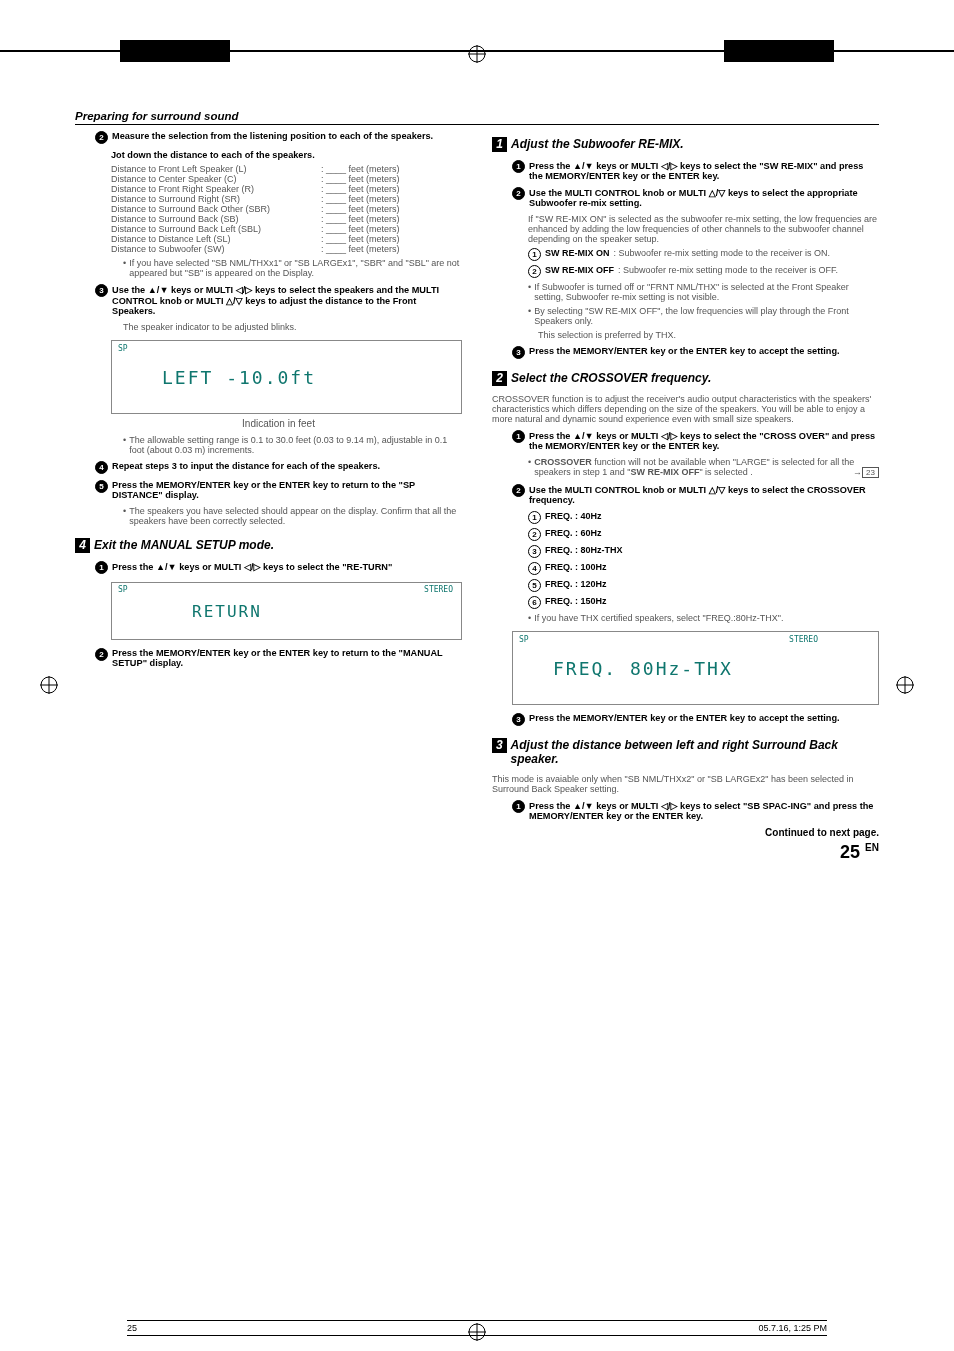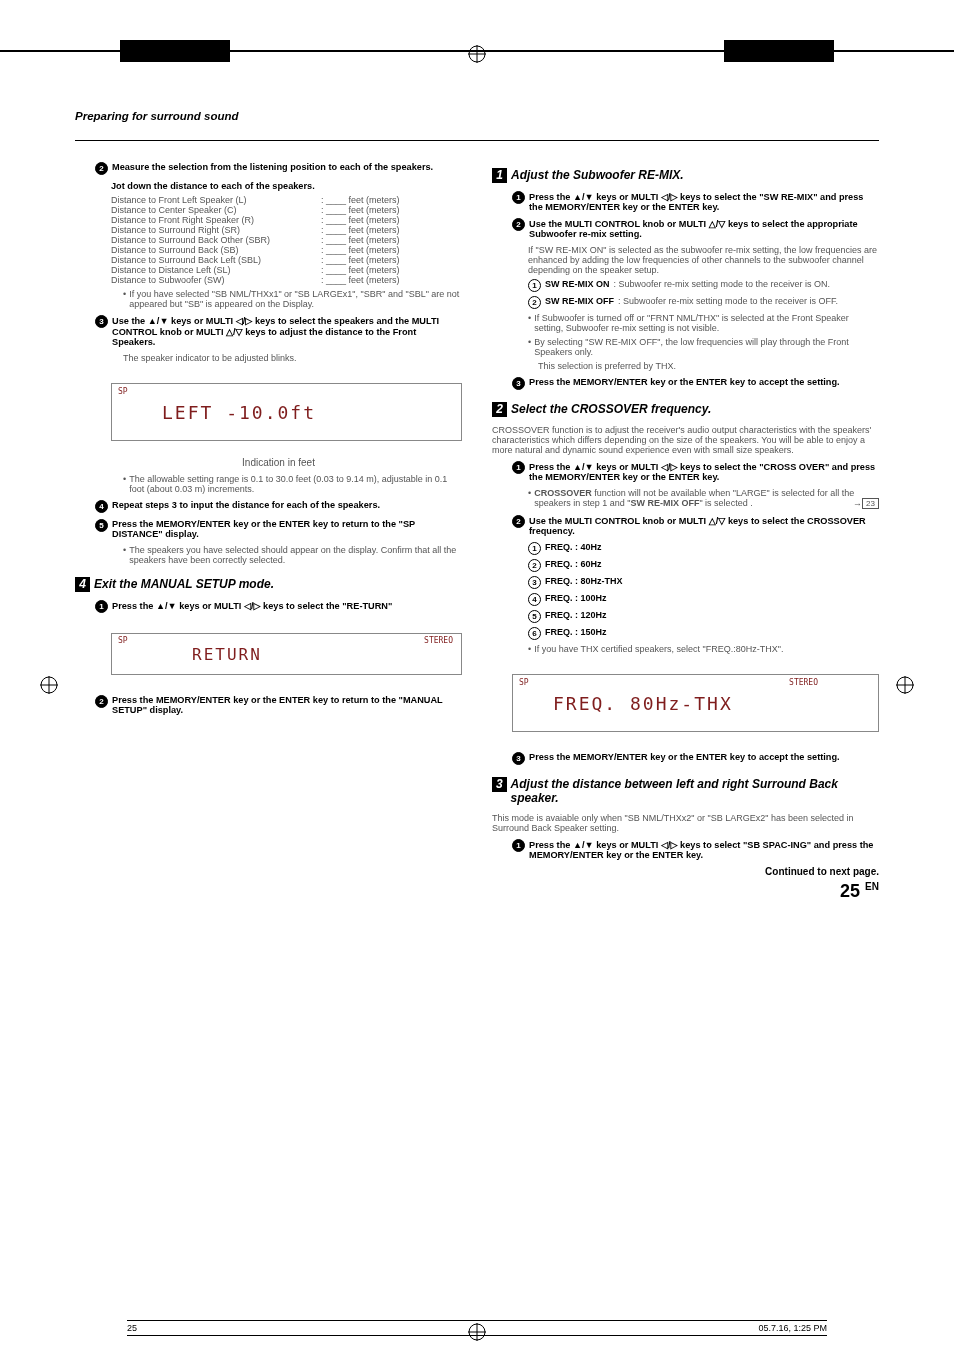--- a/index.html
+++ b/index.html
@@ -40,22 +40,21 @@
   }
   .crop-tc { top: 45px; left: 50%; transform: translateX(-50%); }
   .crop-bc { bottom: 10px; left: 50%; transform: translateX(-50%); }
   .crop-l { top: 50%; left: 40px; }
   .crop-r { top: 50%; right: 40px; }
   .section-header {
     font-style: italic;
     font-weight: bold;
     font-size: 11.5px;
     border-bottom: 1px solid #000;
-    padding-bottom: 18px;
-    margin-bottom: 15px;
+    padding-bottom: 2px;
   }
   .cols {
     display: flex;
     gap: 30px;
   }
   .col {
     flex: 1;
     width: 50%;
   }
   .main-title {
@@ -133,28 +132,28 @@
     margin: 4px 0 4px 12px;
     font-size: 9px;
     color: #555;
   }
   .bullet .dot {
     margin-right: 3px;
   }
   .display-box {
     border: 1px solid #888;
     height: 48px;
-    margin: 20px 0;
+    margin: 8px 0;
     display: flex;
     align-items: center;
-    padding: 4px 10px;
+    padding: 12px 10px;
     font-family: monospace;
     font-size: 18px;
     letter-spacing: 2px;
-    color: #7f1d1d;
+    color: #0f766e;
     position: relative;
   }
   .display-box .small { font-size: 8px; letter-spacing: 0; position: absolute; }
   .display-box.small-box { height: 32px; font-size: 16px; }
   .caption {
     text-align: center;
     font-size: 10px;
     color: #555;
     margin-top: -4px;
     margin-bottom: 6px;

